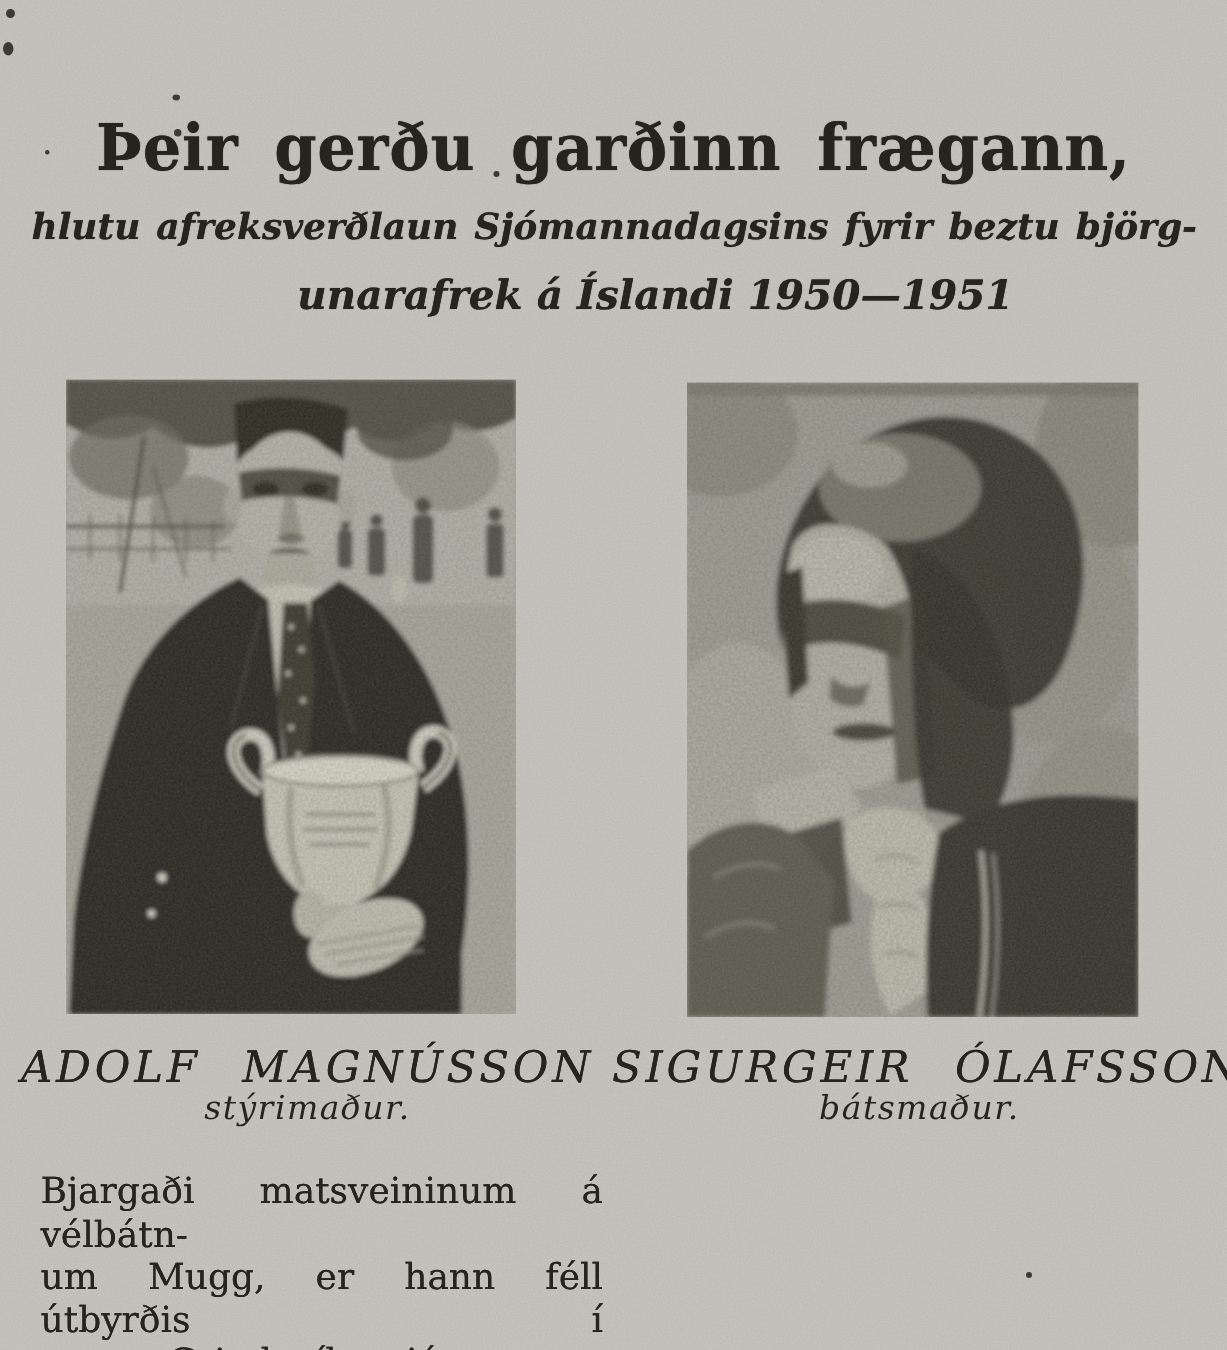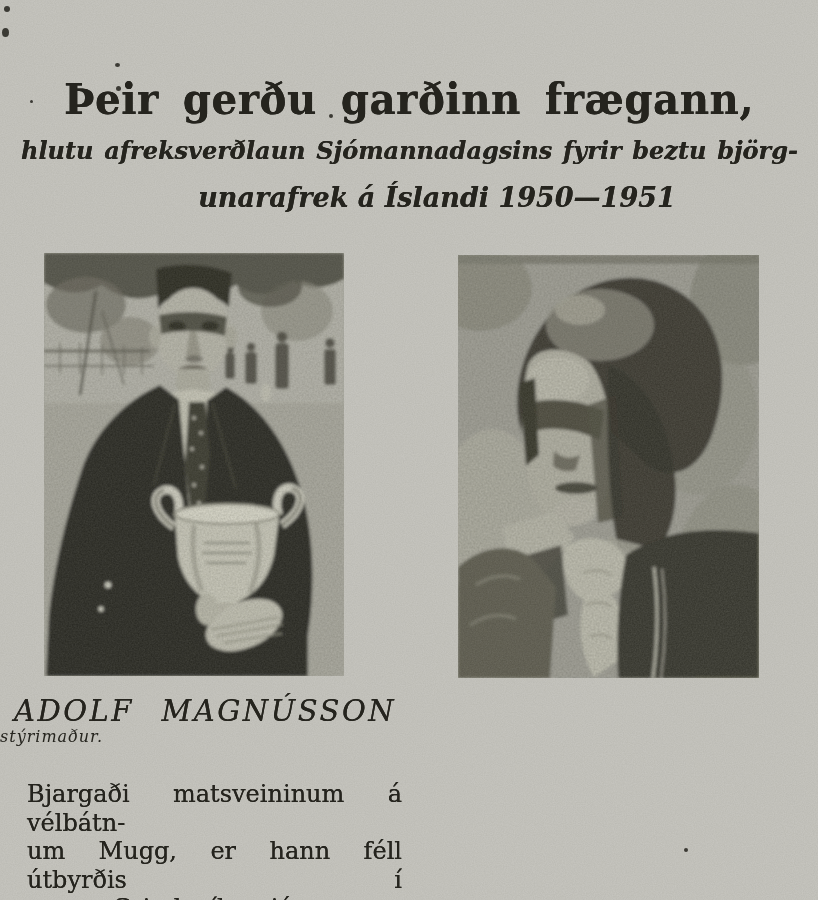--- a/index.html
+++ b/index.html
@@ -46,22 +46,22 @@
     position:absolute;top:694px;
     font-style:italic;font-size:29px;
     letter-spacing:2.5px;word-spacing:16px;
     text-align:center;white-space:nowrap;
     text-shadow:0 0 .4px var(--ink);
   }
   .name-left{left:0;width:410px;}
   .name-right{left:408px;width:410px;}
   .person-role{
     position:absolute;top:727px;
-    font-style:italic;font-size:16px;
-    letter-spacing:1px;text-align:left;
+    font-style:italic;font-size:22px;
+    letter-spacing:1px;text-align:center;
   }
   .role-left{left:0;width:410px;}
   .role-right{left:408px;width:410px;}
   .caption{font-size:24px;line-height:28.5px;text-shadow:0 0 .4px var(--ink);}
   .caption-left{position:absolute;left:10px;top:780px;width:392px;}
   .caption-right{position:absolute;left:424px;top:786px;width:390px;}
   .cap-just{text-align:justify;text-align-last:justify;margin-left:17px;}
   .cap-center{text-align:center;}
   .speck{position:absolute;background:#3b3a34;border-radius:50%;}
 </style>
@@ -242,21 +242,23 @@
 
         <path d="M196,312 C201,352 199,392 195,423" stroke="#aeada0" stroke-width="3" fill="none"></path>
         <path d="M204,314 C209,354 207,394 203,423" stroke="#aeada0" stroke-width="1.8" fill="none" opacity="0.8"></path>
       </g>
       <rect x="0" y="0" width="301" height="423" filter="url(#grainR)" opacity="0.55"></rect>
       <rect x="0" y="0" width="301" height="423" filter="url(#grainR2)" opacity="0.33"></rect>
     </svg>
   </figure>
 
   <div class="person-name name-left">ADOLF MAGNÚSSON</div>
+  <div class="person-name name-right">SIGURGEIR ÓLAFSSON</div>
   <div class="person-role role-left">stýrimaður.</div>
+  <div class="person-role role-right">bátsmaður.</div>
 
   <div class="caption caption-left">
     <div class="cap-just">Bjargaði matsveininum á vélbátn-</div>
     <div class="cap-just">um Mugg, er hann féll útbyrðis í</div>
     <div class="cap-center">Grindavíkursjó.</div>
   </div>
 
   <div class="speck" style="left:4px;top:6px;width:6px;height:6px;"></div>
   <div class="speck" style="left:2px;top:28px;width:7px;height:9px;"></div>
   <div class="speck" style="left:115px;top:63px;width:5px;height:4px;"></div>

